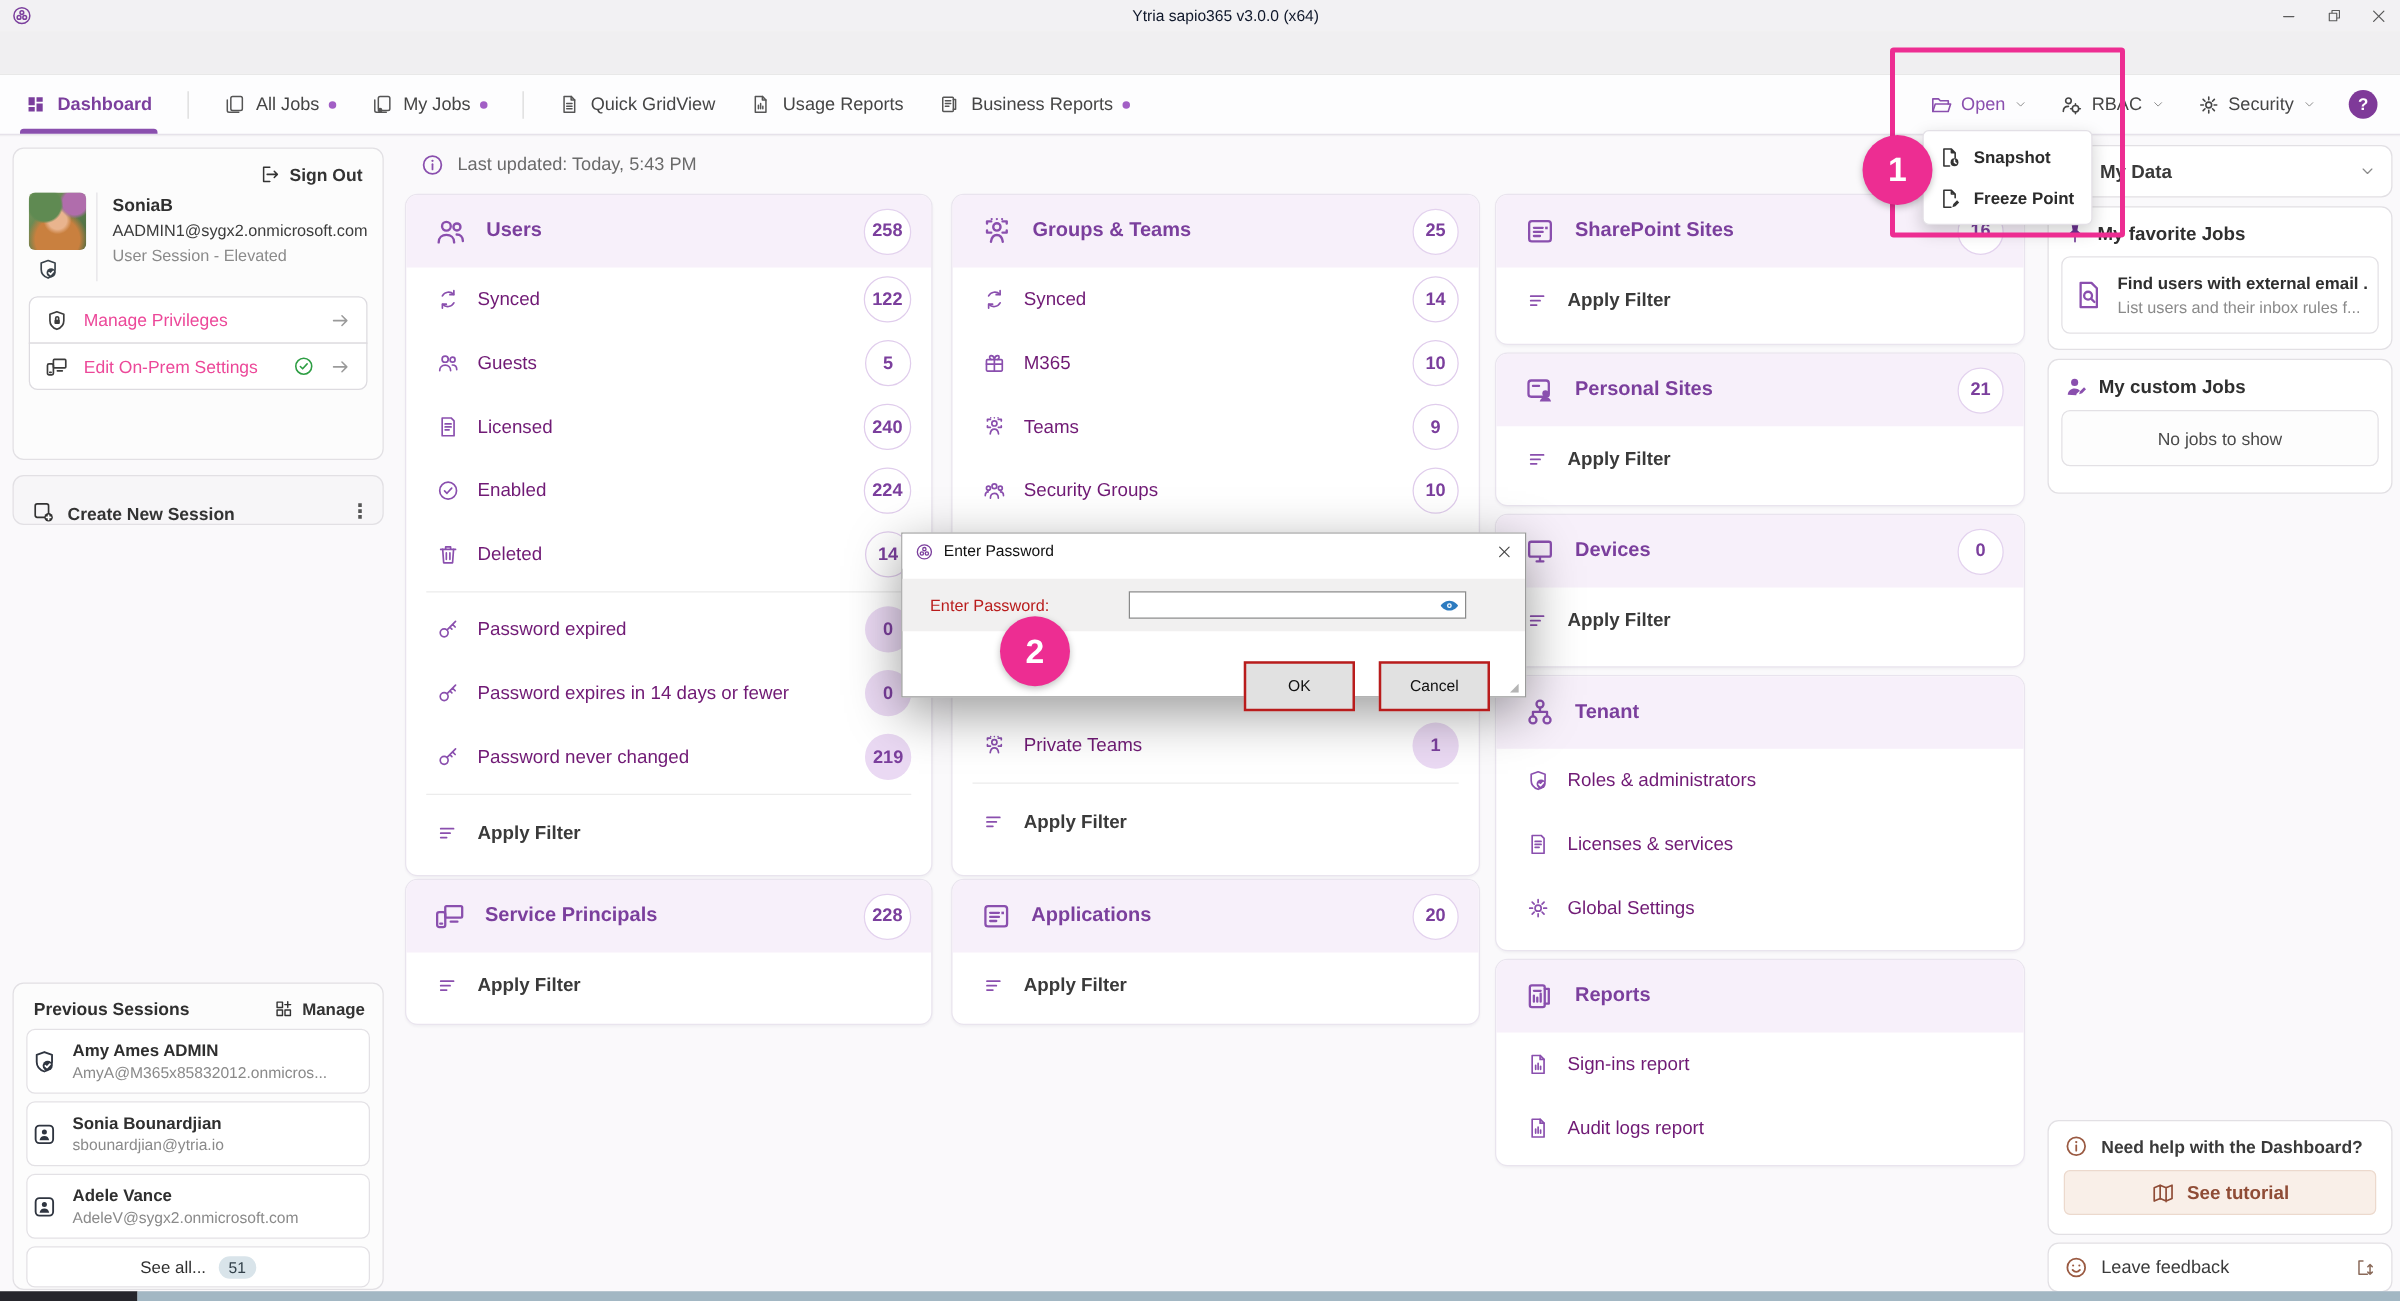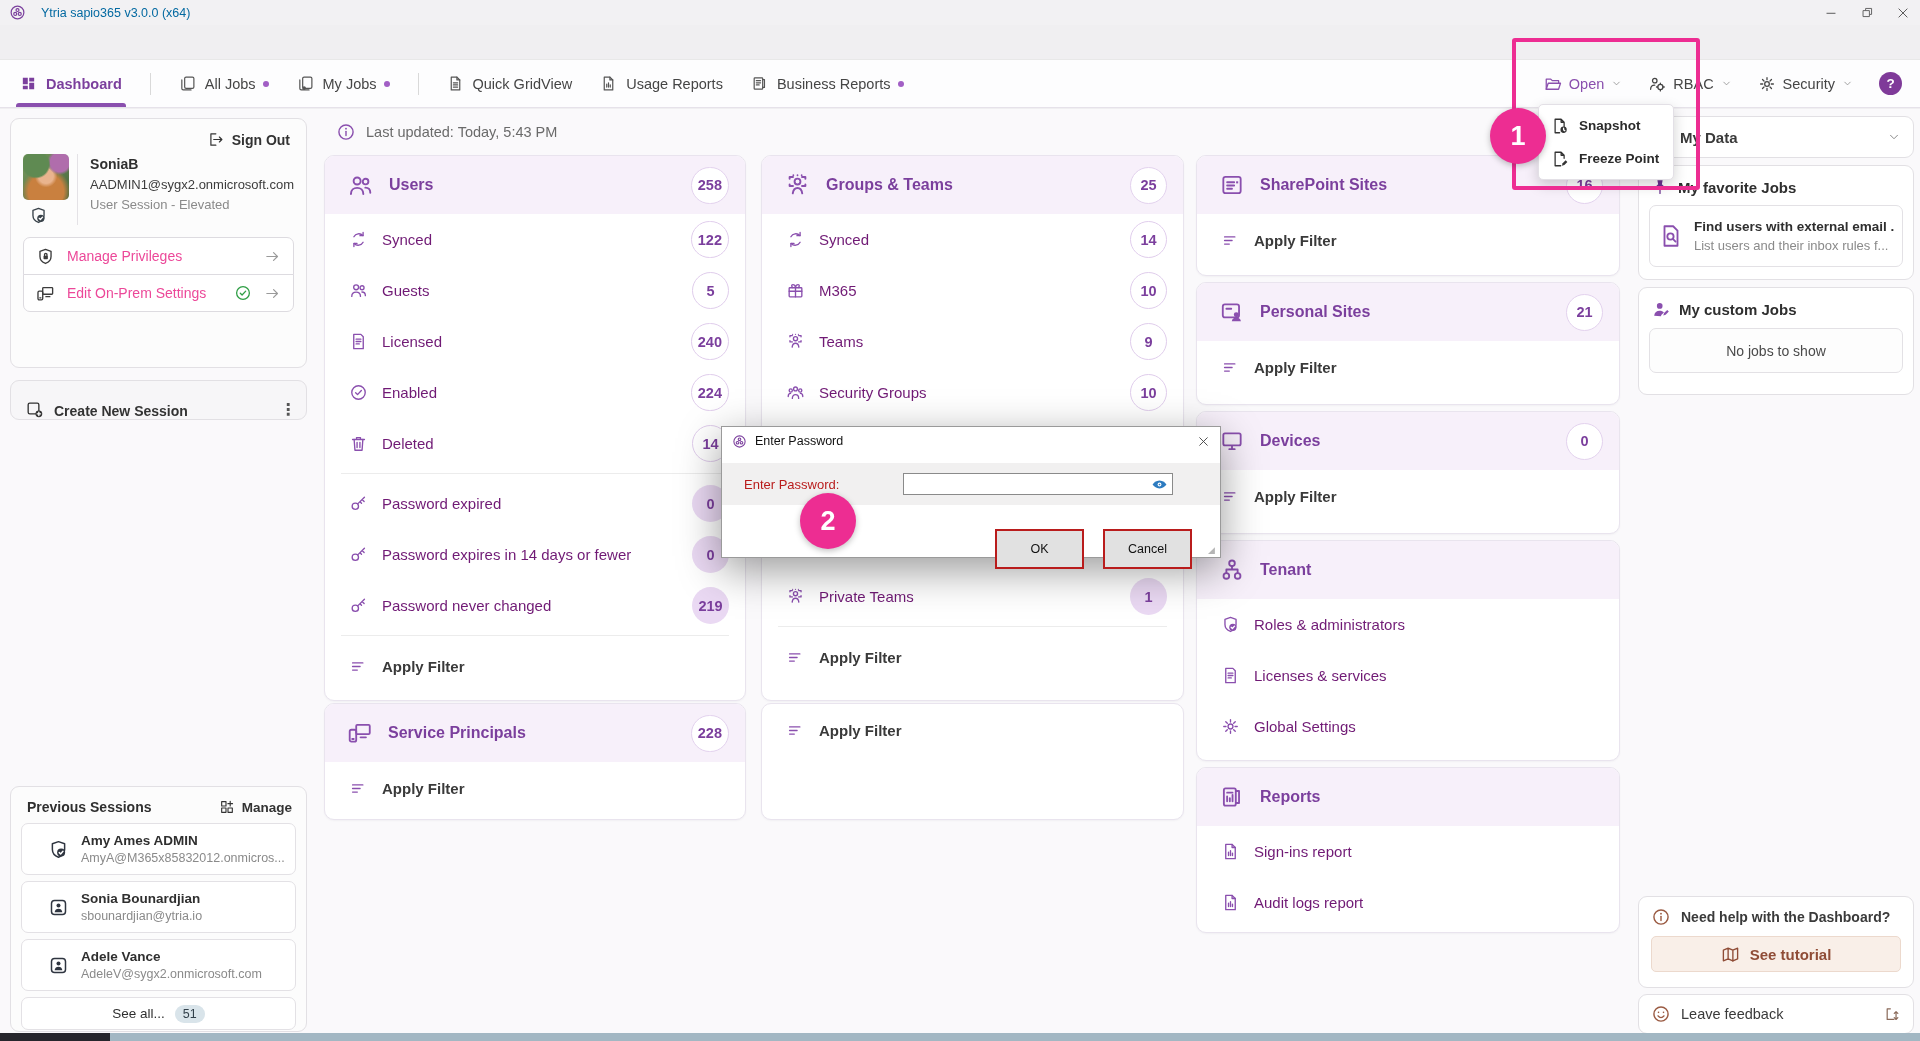--- a/index.html
+++ b/index.html
@@ -4,21 +4,21 @@
 <style>
   * { margin:0; padding:0; box-sizing:border-box; }
   html,body { width:1920px; height:1041px; overflow:hidden; }
   body { font-family:"Liberation Sans","DejaVu Sans",sans-serif; background:#f0eff1; position:relative; color:#333; }
   .i { display:inline-block; vertical-align:middle; }
   svg.ic { fill:none; stroke:currentColor; stroke-width:1.7; stroke-linecap:round; stroke-linejoin:round; display:block; }
 
   
   .titlebar { position:absolute; left:0; top:0; width:1920px; height:25px; background:#f2f1f3; display:flex; align-items:center; }
   .titlebar .appico { margin-left:9px; color:#7b3f9d; }
-  .titlebar .ttl { position:absolute; left:0; right:0; font-size:12.5px; color:#0369a1;margin-left:41px; }
+  .titlebar .ttl { position:absolute; left:0; right:0; text-align:center; font-size:12.5px; color:#0f172a;margin-left:41px; }
   .wbtns { position:absolute; right:10px; top:0; height:25px; display:flex; align-items:center; gap:22px; color:#5a5a5a; }
   .wbtn { width:14px; height:14px; display:flex; align-items:center; justify-content:center; }
 
   
   .navbar { position:absolute; left:0; top:59px; width:1920px; height:49px; background:#fdfdfe; border-top:1px solid #e8e8e8; border-bottom:1px solid #e6e2ea; display:flex; align-items:center; }
   .tabs { display:flex; align-items:center; gap:28px; padding-left:20px; height:100%; }
   .tab { position:relative; display:flex; align-items:center; gap:9px; height:100%; font-size:14.5px; color:#454545; cursor:default; }
   .tab .tic { color:#555; }
   .tab.active { color:#7b3f9d; font-weight:bold; }
   .tab.active .tic { color:#7b3f9d; }
@@ -89,21 +89,21 @@
   .sact .arrow { margin-left:auto; color:#9a9a9a; }
   .greencheck { color:#2e9e44; margin-left:auto; }
   .greencheck + .arrow { margin-left:0; }
   #create-card { left:10px; top:380px; width:297px; height:40px; display:flex; align-items:flex-end; gap:10px; padding:0 10px 0 14px; background:#f7f6f8; font-size:14px; font-weight:bold; color:#333; }
   #create-card .kebab { margin-left:auto; color:#555; font-size:16px; letter-spacing:0; }
 
   #prev-card { left:10px; top:786px; width:297px; height:246px; padding:10px 10px; }
   .prev-head { display:flex; align-items:center; padding:2px 4px 8px 6px; }
   .prev-title { font-size:14px; font-weight:bold; color:#2f2f2f; }
   .manage { margin-left:auto; display:flex; align-items:center; gap:7px; font-size:13.5px; font-weight:bold; color:#333; }
-  .sess-item { display:flex; align-items:center; gap:12px; border:1px solid #e3e1e5; border-radius:7px; background:#fff; height:52px; padding:0 26px; margin-bottom:6px; }
+  .sess-item { display:flex; align-items:center; gap:12px; border:1px solid #e3e1e5; border-radius:7px; background:#fff; height:52px; padding:0 3px; margin-bottom:6px; }
   .sess-ic { color:#2f3540; }
   .sess-name { font-size:13.5px; font-weight:bold; color:#2f2f2f; margin-bottom:3px; }
   .sess-mail { font-size:12.5px; color:#8a8a8a; }
   .seeall { display:flex; align-items:center; justify-content:center; gap:10px; border:1px solid #e3e1e5; border-radius:7px; background:#fff; height:33px; font-size:13.5px; color:#2f2f2f; }
   .pill { background:#d9e4ea; color:#32404a; border-radius:10px; font-size:12.5px; padding:2px 8px; }
 
   
   #mydata-bar { left:1638px; top:116px; width:276px; height:42px; display:flex; align-items:center; gap:10px; padding:0 12px; }
   #mydata-bar .mlabel { font-size:15px; font-weight:bold; color:#3a3a3a; }
   #mydata-bar .chev { margin-left:auto; }
@@ -824,20 +824,29 @@
     <span class="ric i">
         <svg class="ic" width="19" height="19">
           <use href="#s-filter"></use>
         </svg>
       </span>
     <span>Apply Filter</span>
   </div>
 </div>
 
 <div class="card" id="card-apps">
+  <div class="chead">
+    <span class="hic i">
+        <svg class="ic" width="26" height="26">
+          <use href="#s-spsite"></use>
+        </svg>
+      </span>
+    <span class="htitle">Applications</span>
+    <span class="badge hbadge">20</span>
+  </div>
   <div class="applyrow">
     <span class="ric i">
         <svg class="ic" width="19" height="19">
           <use href="#s-filter"></use>
         </svg>
       </span>
     <span>Apply Filter</span>
   </div>
 </div>
 

